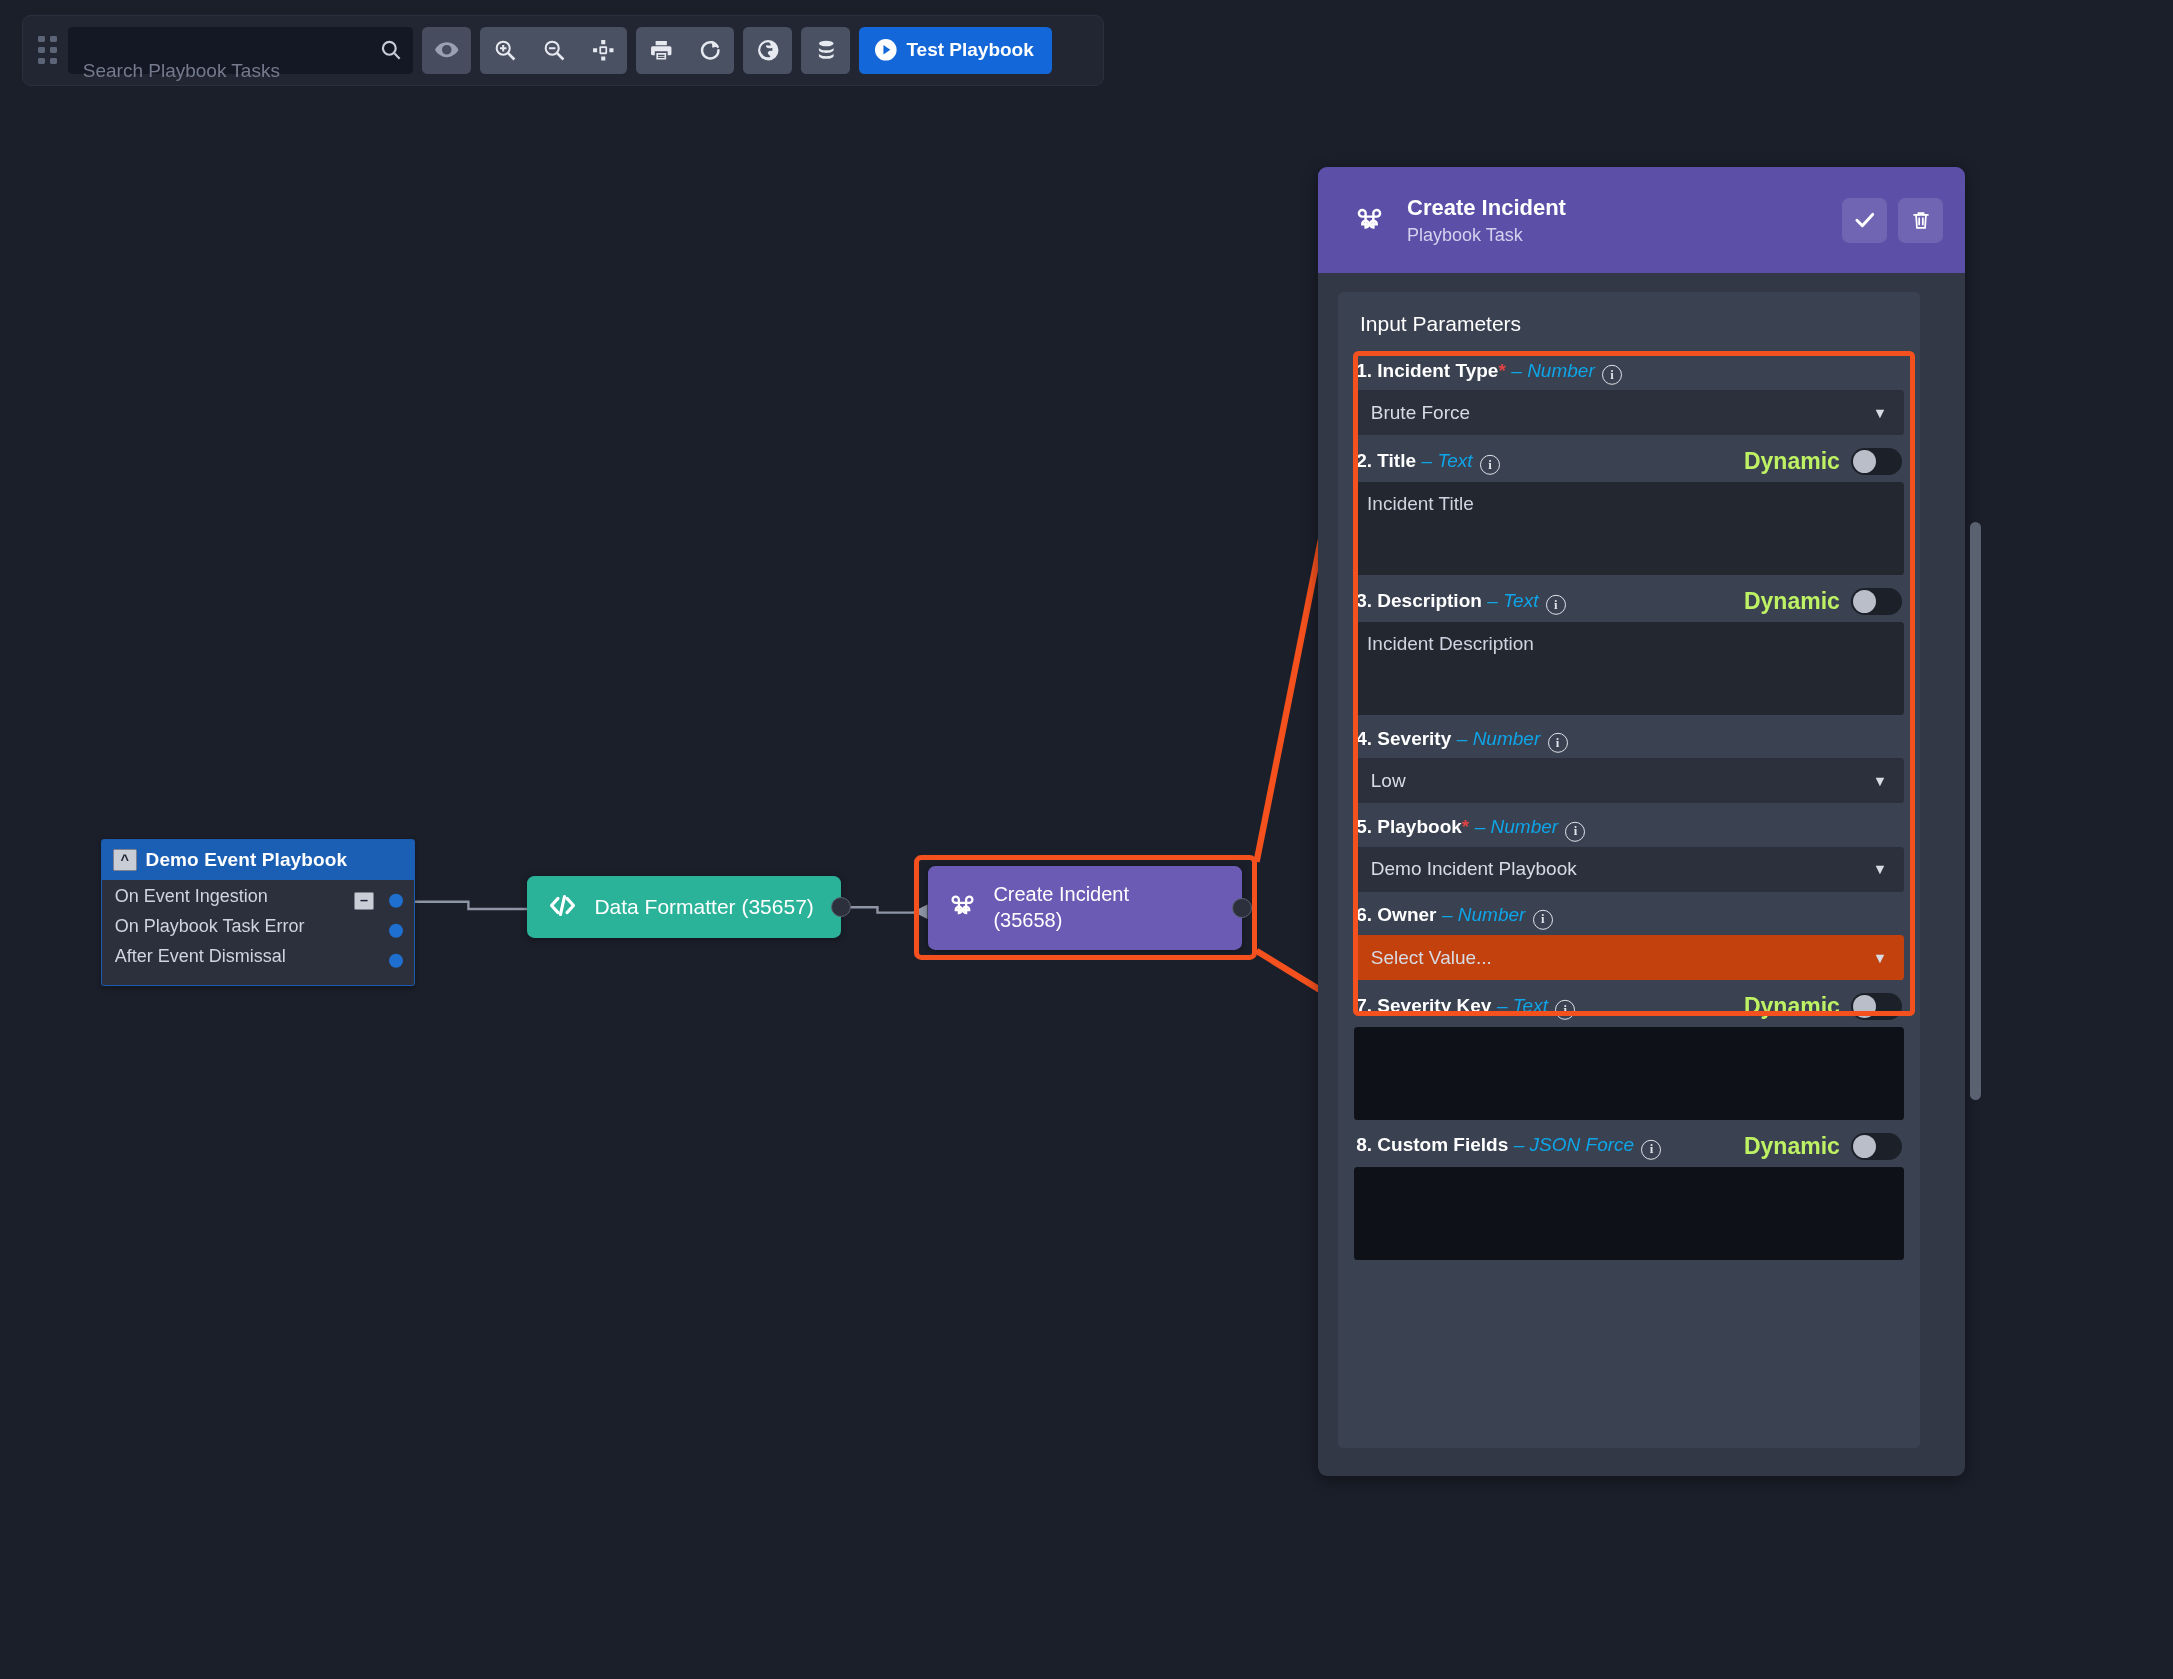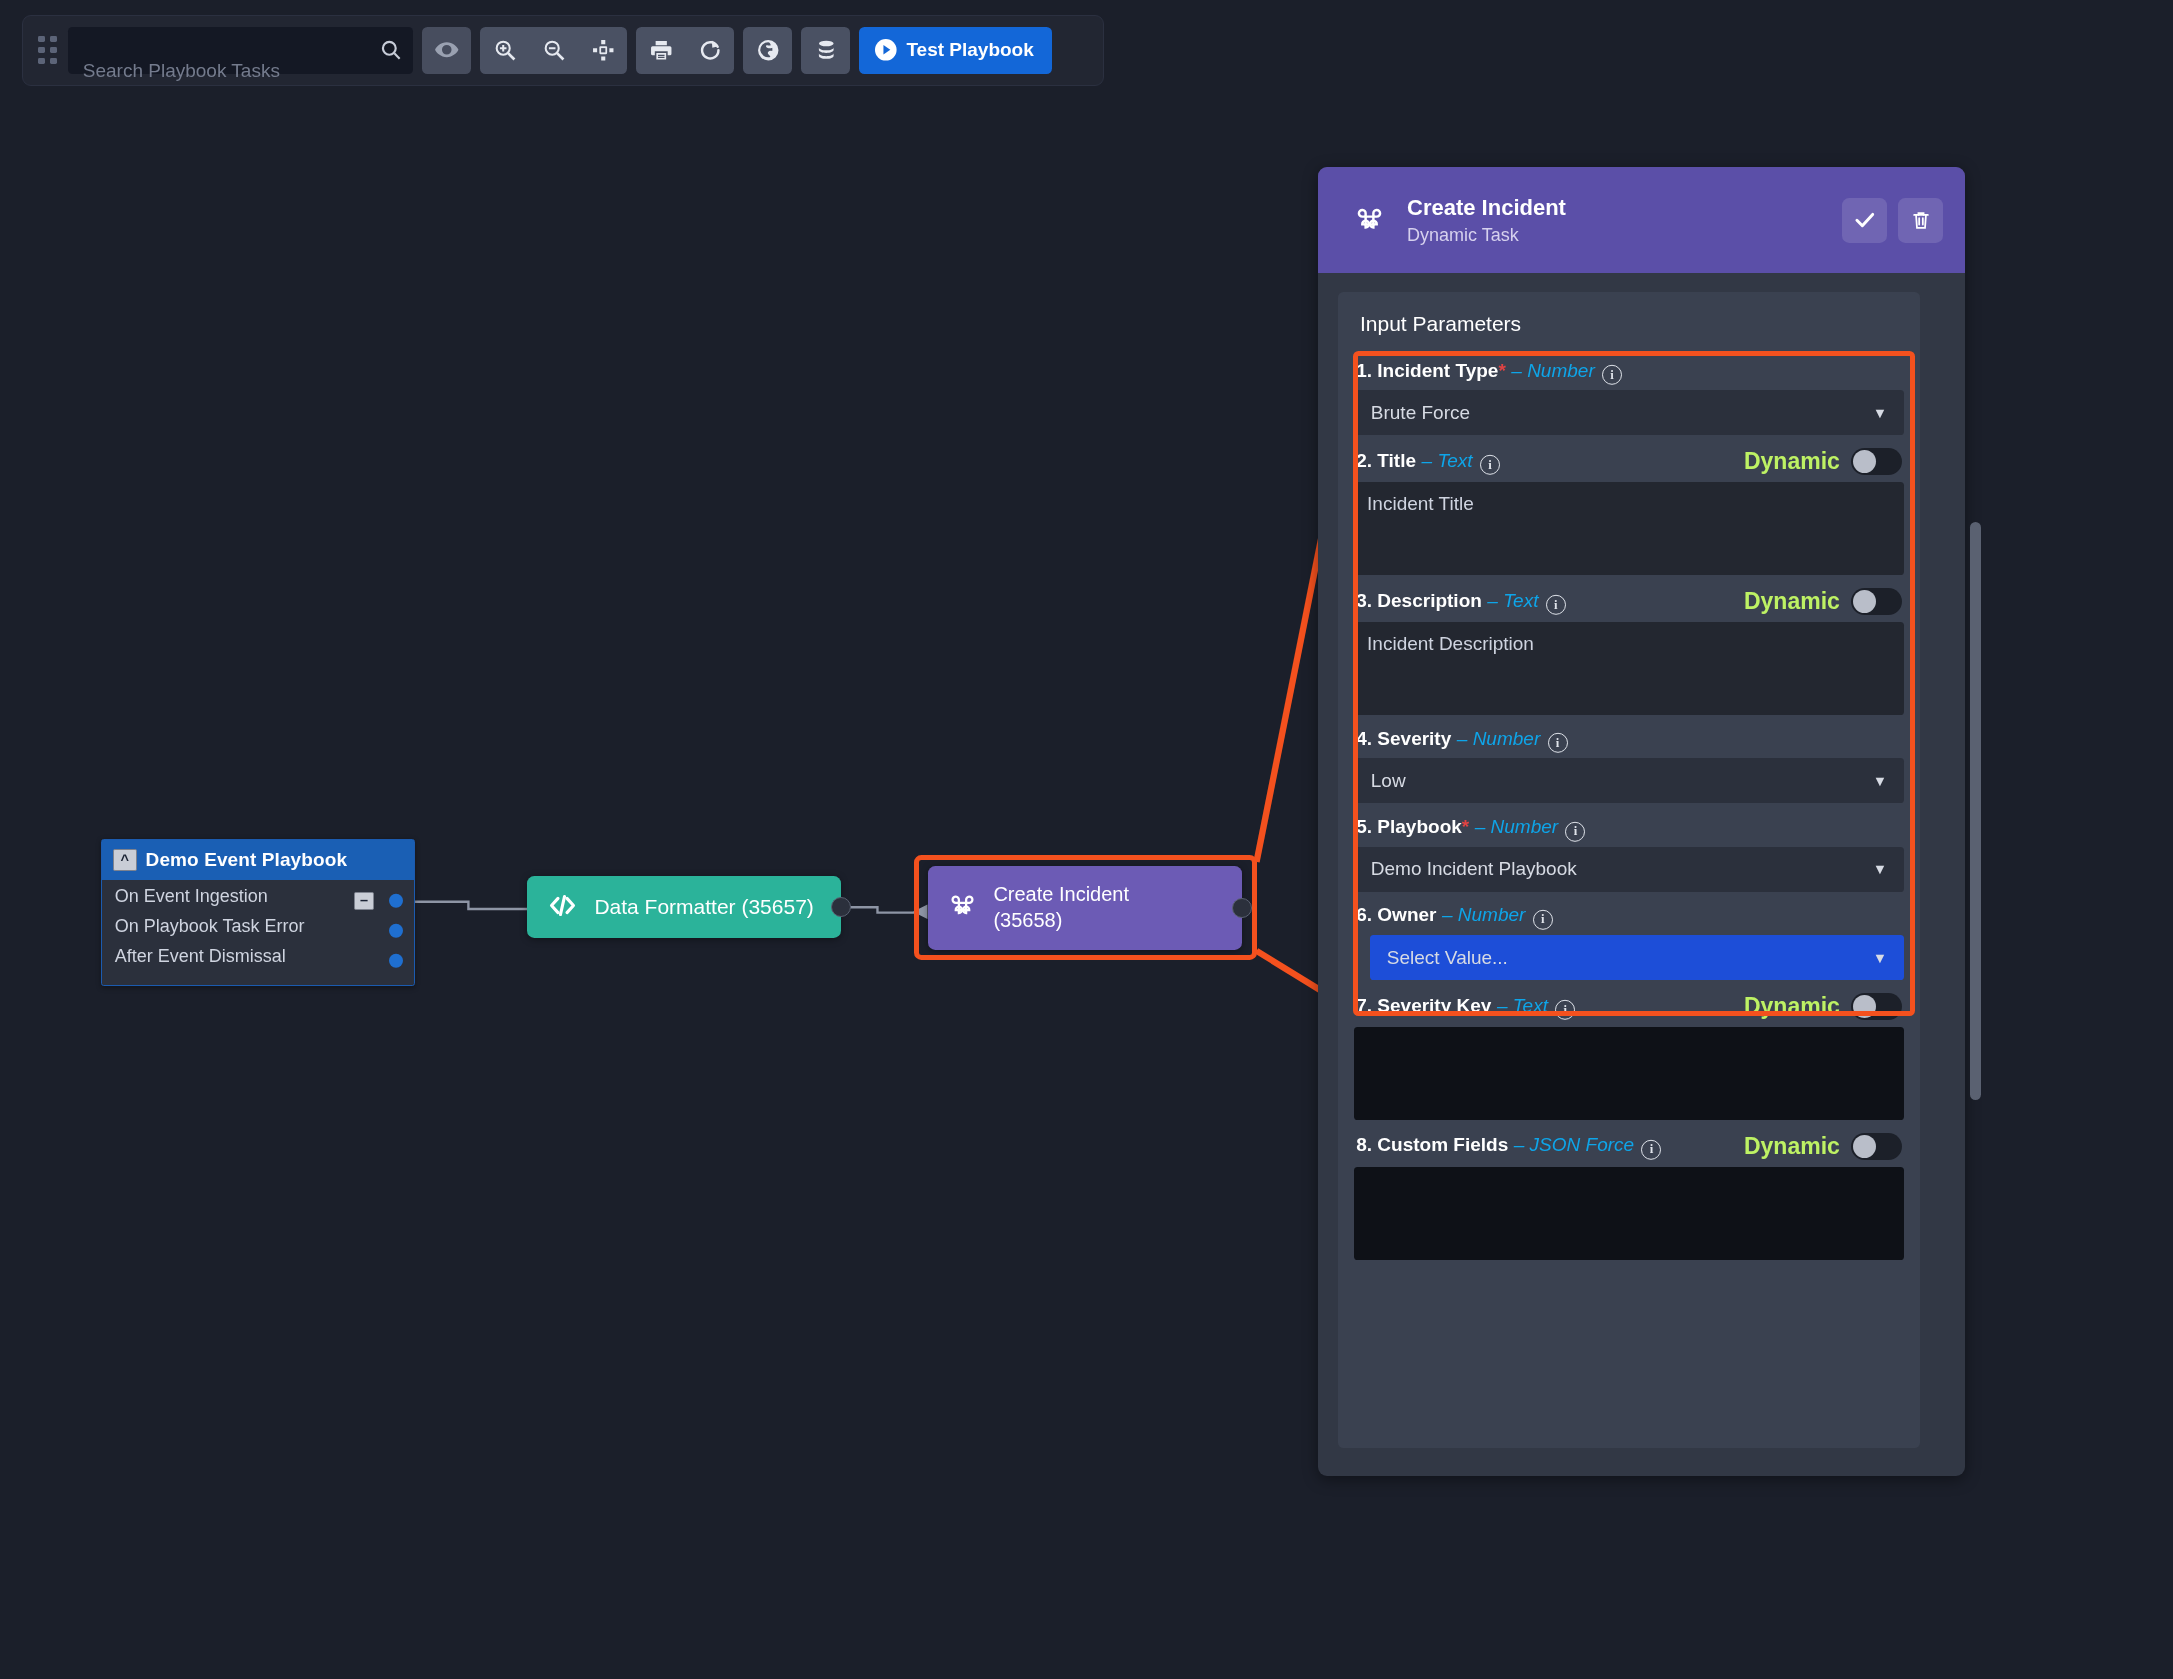--- a/index.html
+++ b/index.html
@@ -224,21 +224,21 @@
     width: 23.6px; height: 23.6px; border-radius: 50%;
     background: #b9bec9;
   }
 
   .select {
     height: 45px; background: #2b303c; border-radius: 3.6px;
     display:flex; align-items:center; justify-content:space-between;
     padding: 0 16.4px; color:#d7dbe4; font-size:19px;
     cursor:pointer;
   }
-  .select.empty { background:#1d4ed8; color:#d7dbe4;margin-left:16px; }
+  .select.empty { background:#c2410c; color:#d7dbe4; }
   .caret { color:#d7dbe4; font-size:14.5px; }
 
   .textarea {
     background:#232730; border-radius:3.6px;
     min-height: 91px; padding: 11px 12.7px;
     color:#cfd4e0; font-size:19px;
     cursor:text;
   }
   .textarea.blank { background:#0e1117; }
   .textarea.tall { min-height: 93px; }
@@ -426,21 +426,21 @@
         <svg viewBox="0 0 24 24" width="31" height="31" fill="none" stroke="#ffffff" stroke-width="1.9">
           <path d="M9 9h6v6H9z"></path>
           <path d="M9 9V6.6A2.6 2.6 0 106.4 9H9z"></path>
           <path d="M15 9V6.6A2.6 2.6 0 1117.6 9H15z"></path>
           <path d="M9 15v2.4A2.6 2.6 0 106.4 15H9z"></path>
           <path d="M15 15v2.4a2.6 2.6 0 112.6-2.4H15z"></path>
         </svg>
       </span>
       <span class="ph-text">
         <span class="ph-title">Create Incident</span>
-        <span class="ph-sub" style="display:block;">Dynamic Task</span>
+        <span class="ph-sub" style="display:block;">Playbook Task</span>
       </span>
       <span class="ph-actions">
         <button class="ph-btn">
           <svg viewBox="0 0 24 24" width="23.6" height="23.6" fill="none" stroke="currentColor" stroke-width="3" stroke-linecap="round" stroke-linejoin="round">
             <polyline points="4,12.5 9.5,18 20,6.5"></polyline>
           </svg>
         </button>
         <button class="ph-btn">
           <svg viewBox="0 0 24 24" width="22" height="22" fill="none" stroke="currentColor" stroke-width="1.9" stroke-linecap="round">
             <path d="M4.5 6.5h15"></path>

